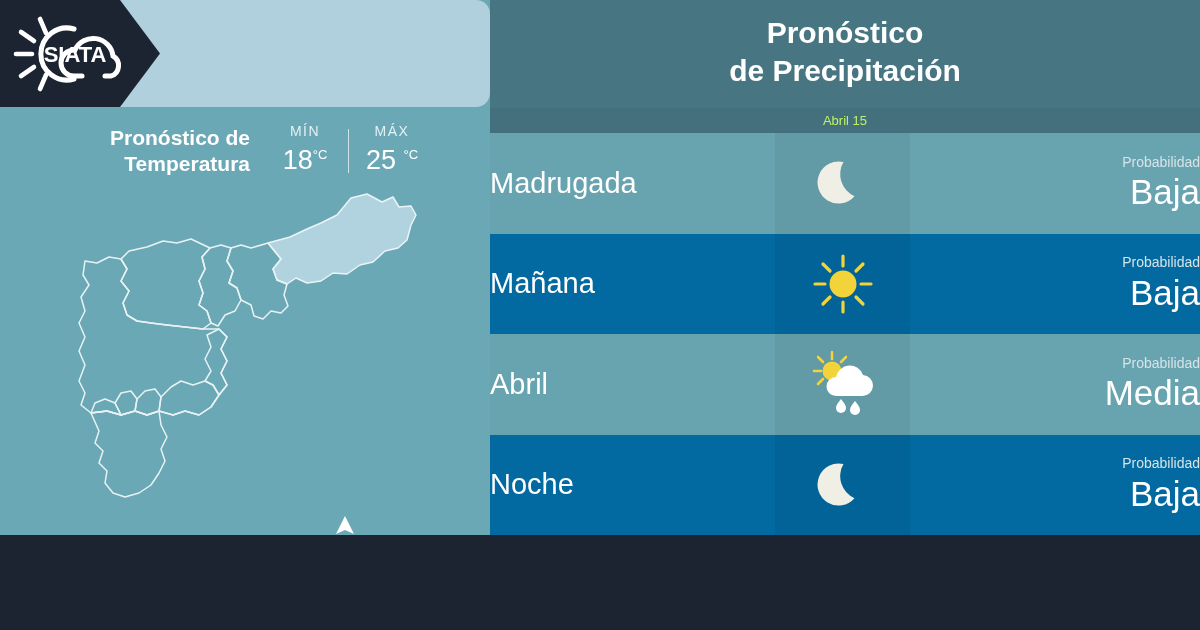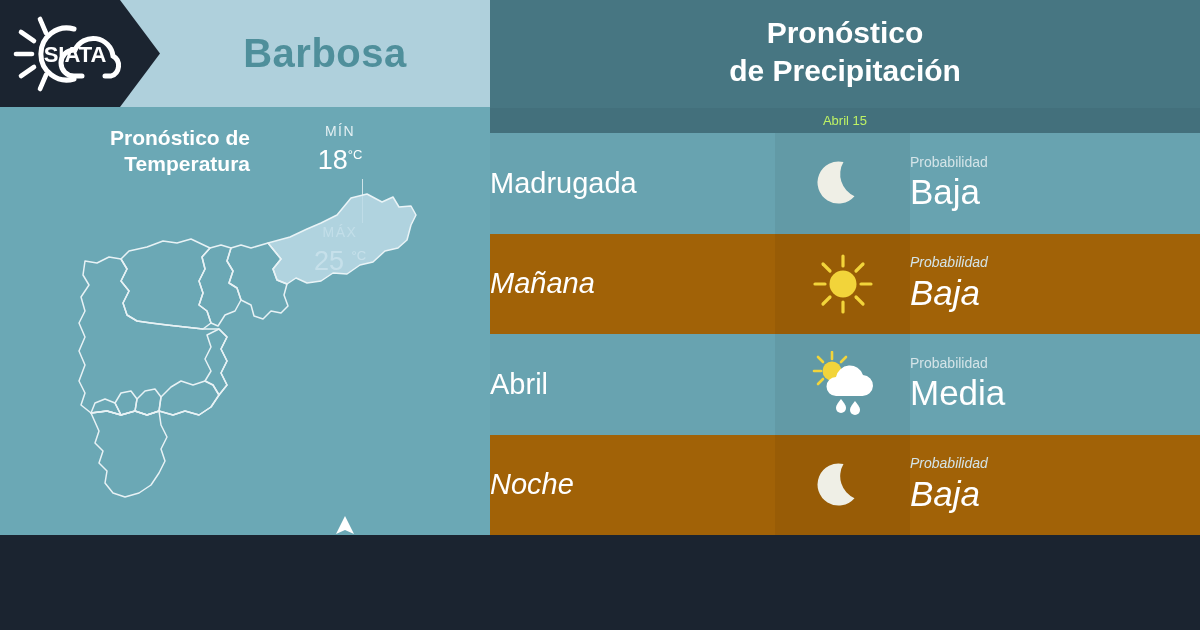--- a/index.html
+++ b/index.html
@@ -5,39 +5,39 @@
   html,body{margin:0;padding:0;}
   body{
     width:1200px;height:630px;overflow:hidden;
     font-family:"Liberation Sans", sans-serif;
     background:#6ba8b5;
   }
   .page{position:relative;width:1200px;height:630px;}
 
   
   .left-col{position:absolute;left:0;top:0;width:490px;height:535px;background:#6ba8b5;}
-  .left-header{position:absolute;left:0;top:0;width:490px;height:107px;background:#afd0dc;}
+  .left-header{position:absolute;left:0;top:0;width:490px;height:107px;background:#afd0dc;border-radius:14px;}
   .logo-badge{
     position:absolute;left:0;top:0;width:160px;height:107px;background:#1b2430;
     clip-path:polygon(0 0,120px 0,160px 53.5px,120px 107px,0 100%);
   }
   .logo-svg{position:absolute;left:12px;top:14px;}
   .city-name{
     position:absolute;left:160px;top:0;width:330px;height:107px;
     display:flex;align-items:center;justify-content:center;
     font-size:40px;font-weight:bold;color:#4f8f9b;letter-spacing:.5px;
   }
 
   .temp-block{position:absolute;left:60px;top:122px;width:400px;height:60px;
-    display:flex;align-items:flex-start;gap:35px;}
+    display:flex;align-items:flex-start;}
   .temp-title{
     width:190px;text-align:right;color:#ffffff;font-weight:bold;
     font-size:21px;line-height:26px;padding-top:3px;
   }
-  .temp-values{display:flex;align-items:flex-end;margin-left:22px;flex-direction:column;}
+  .temp-values{display:flex;align-items:center;margin-left:22px;}
   .temp-item{display:flex;flex-direction:column;align-items:center;width:66px;}
   .temp-label{font-size:14px;color:#e4f0f3;letter-spacing:1.5px;line-height:18px;}
   .temp-val{font-size:27px;color:#ffffff;line-height:30px;white-space:nowrap;}
   .temp-val sup{font-size:13px;vertical-align:super;}
   .temp-sep{width:1px;height:44px;background:#cfe3e8;margin:4px 10px 0 10px;}
 
   .map-wrap{position:absolute;left:55px;top:185px;width:400px;height:345px;}
   .north{position:absolute;left:278px;top:330px;text-align:center;color:#fff;}
   .north-label{font-size:20px;font-weight:bold;line-height:18px;}
 
@@ -50,31 +50,31 @@
   }
   .date-band{
     position:absolute;left:0;top:108px;width:710px;height:25px;background:#43707c;
     display:flex;align-items:center;justify-content:center;
     color:#bef264;font-size:13px;
   }
 
   .rows{position:absolute;left:0;top:133px;width:710px;height:402px;}
   .row{position:relative;width:710px;height:100.5px;display:flex;align-items:center;}
   .row.light{background:#68a3b0;}
-  .row.dark{background:#a16207;font-style:italic;}
+  .row.dark{background:#0369a1;}
   .row-label{
     width:285px;text-align:left;color:#ffffff;font-size:29px;font-weight:400;
   }
   .row-icon{
     width:135px;height:100.5px;display:flex;align-items:center;justify-content:center;
   }
   .row.light .row-icon{background:rgba(0,0,0,.055);}
   .row.dark  .row-icon{background:rgba(0,0,0,.055);}
   .row-prob{
-    width:290px;text-align:left;color:#ffffff;line-height:1.1;
+    width:290px;text-align:right;color:#ffffff;line-height:1.1;
   }
   .prob-word{display:block;font-size:14px;color:#d4e4e8;margin-bottom:3px;}
   .prob-value{display:block;font-size:35px;color:#ffffff;}
 
   
   .footer{position:absolute;left:0;top:535px;width:1200px;height:95px;background:#1b2430;}
 </style>
 </head>
 <body>
 
@@ -90,21 +90,20 @@
             <line x1="9" y1="18" x2="22" y2="27"></line>
             <line x1="9" y1="62" x2="22" y2="53"></line>
             <line x1="28" y1="5" x2="34" y2="19"></line>
             <line x1="28" y1="75" x2="34" y2="61"></line>
             <path d="M62 15 A26 26 0 1 0 62 65" stroke-width="5"></path>
             <path d="M70 62 h-8 a13 13 0 0 1 0 -26 h1 a20 20 0 0 1 38 6 a11 11 0 0 1 -2 20 h-6" stroke-width="5"></path>
           </g>
           <text x="63" y="48" font-family="Liberation Sans, sans-serif" font-size="22" font-weight="bold" fill="#ffffff" text-anchor="middle">SIATA</text>
         </svg>
       </div>
-      <div class="city-name">Barbosa</div>
     </div>
 
     <div class="temp-block">
       <div class="temp-title">
         <span>Pronóstico de</span><br>
         <span>Temperatura</span>
       </div>
       <div class="temp-values">
         <div class="temp-item">
           <span class="temp-label">MÍN</span>

